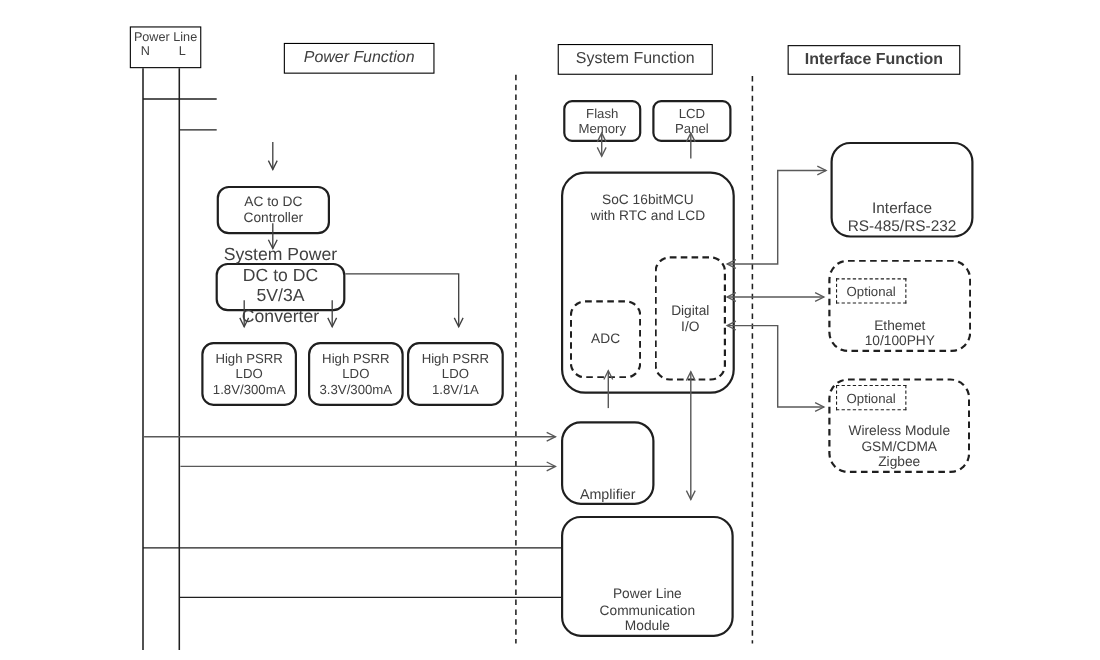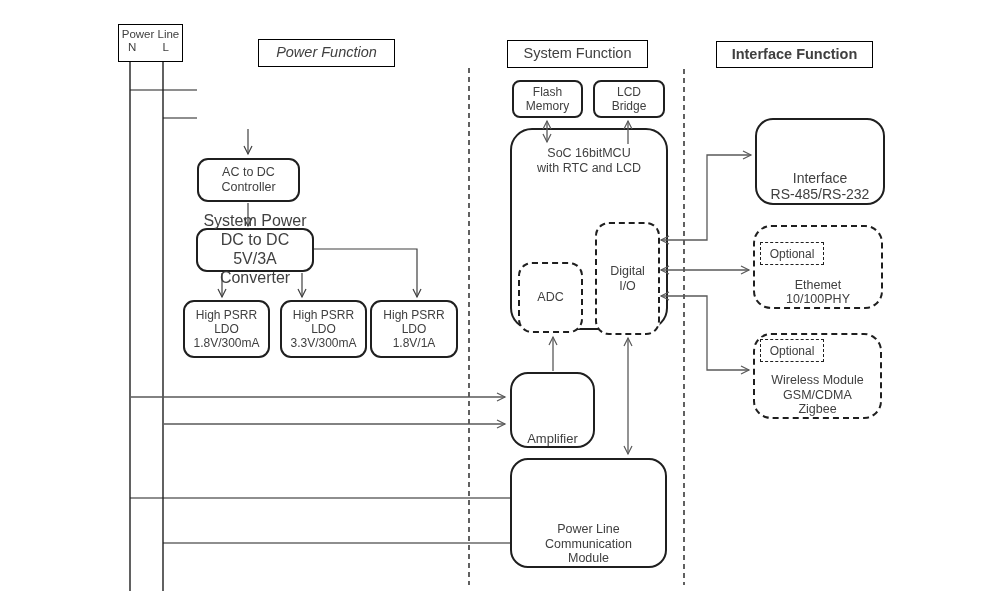--- a/index.html
+++ b/index.html
@@ -9,21 +9,21 @@
   }
   .abs{position:absolute;box-sizing:border-box;}
   .txt{white-space:pre-line;text-align:center;line-height:1.18;}
   .hdr{
     border:1px solid #000;background:#fff;display:flex;align-items:center;justify-content:center;
     font-size:14.5px;z-index:2;
   }
   .box{
     border:2px solid #1f1f1f;border-radius:11px;background:#fff;
     display:flex;align-items:center;justify-content:center;
-    font-size:12.5px;z-index:2;
+    font-size:12.5px;z-index:2;margin-top:11px;
   }
   .box.dashed{border-style:dashed;}
   .box.small-r{border-radius:8px;}
   .box.big-r{border-radius:18px;align-items:flex-end;}
   .optional-chip{
     position:absolute;border:1px dashed #1f1f1f;background:#fff;
     display:flex;align-items:center;justify-content:center;font-size:12px;
   }
   .plbox{border:1px solid #000;background:#fff;font-size:11.5px;z-index:2;}
   .plbox .pl-title{text-align:center;padding-top:3px;}
@@ -77,24 +77,24 @@
 LDO
 1.8V/1A</span>
   </div>
 
   <div class="abs box small-r" style="left:512px;top:80px;width:71px;height:38px;font-size:12px;">
     <span class="txt">Flash
 Memory</span>
   </div>
   <div class="abs box small-r" style="left:593px;top:80px;width:72px;height:38px;font-size:12px;">
     <span class="txt">LCD
-Bridge</span>
+Panel</span>
   </div>
 
-  <div class="abs box big-r" style="left:510px;top:128px;width:158px;height:202px;border-radius:22px;align-items:flex-start;padding-top:16px;">
+  <div class="abs box big-r" style="left:510px;top:145px;width:158px;height:202px;border-radius:22px;align-items:flex-start;padding-top:16px;">
     <span class="txt">SoC 16bitMCU
 with RTC and LCD</span>
   </div>
   <div class="abs box dashed" style="left:518px;top:262px;width:65px;height:71px;border-radius:14px;">
     <span class="txt">ADC</span>
   </div>
   <div class="abs box dashed" style="left:595px;top:222px;width:65px;height:113px;border-radius:14px;">
     <span class="txt">Digital
 I/O</span>
   </div>

